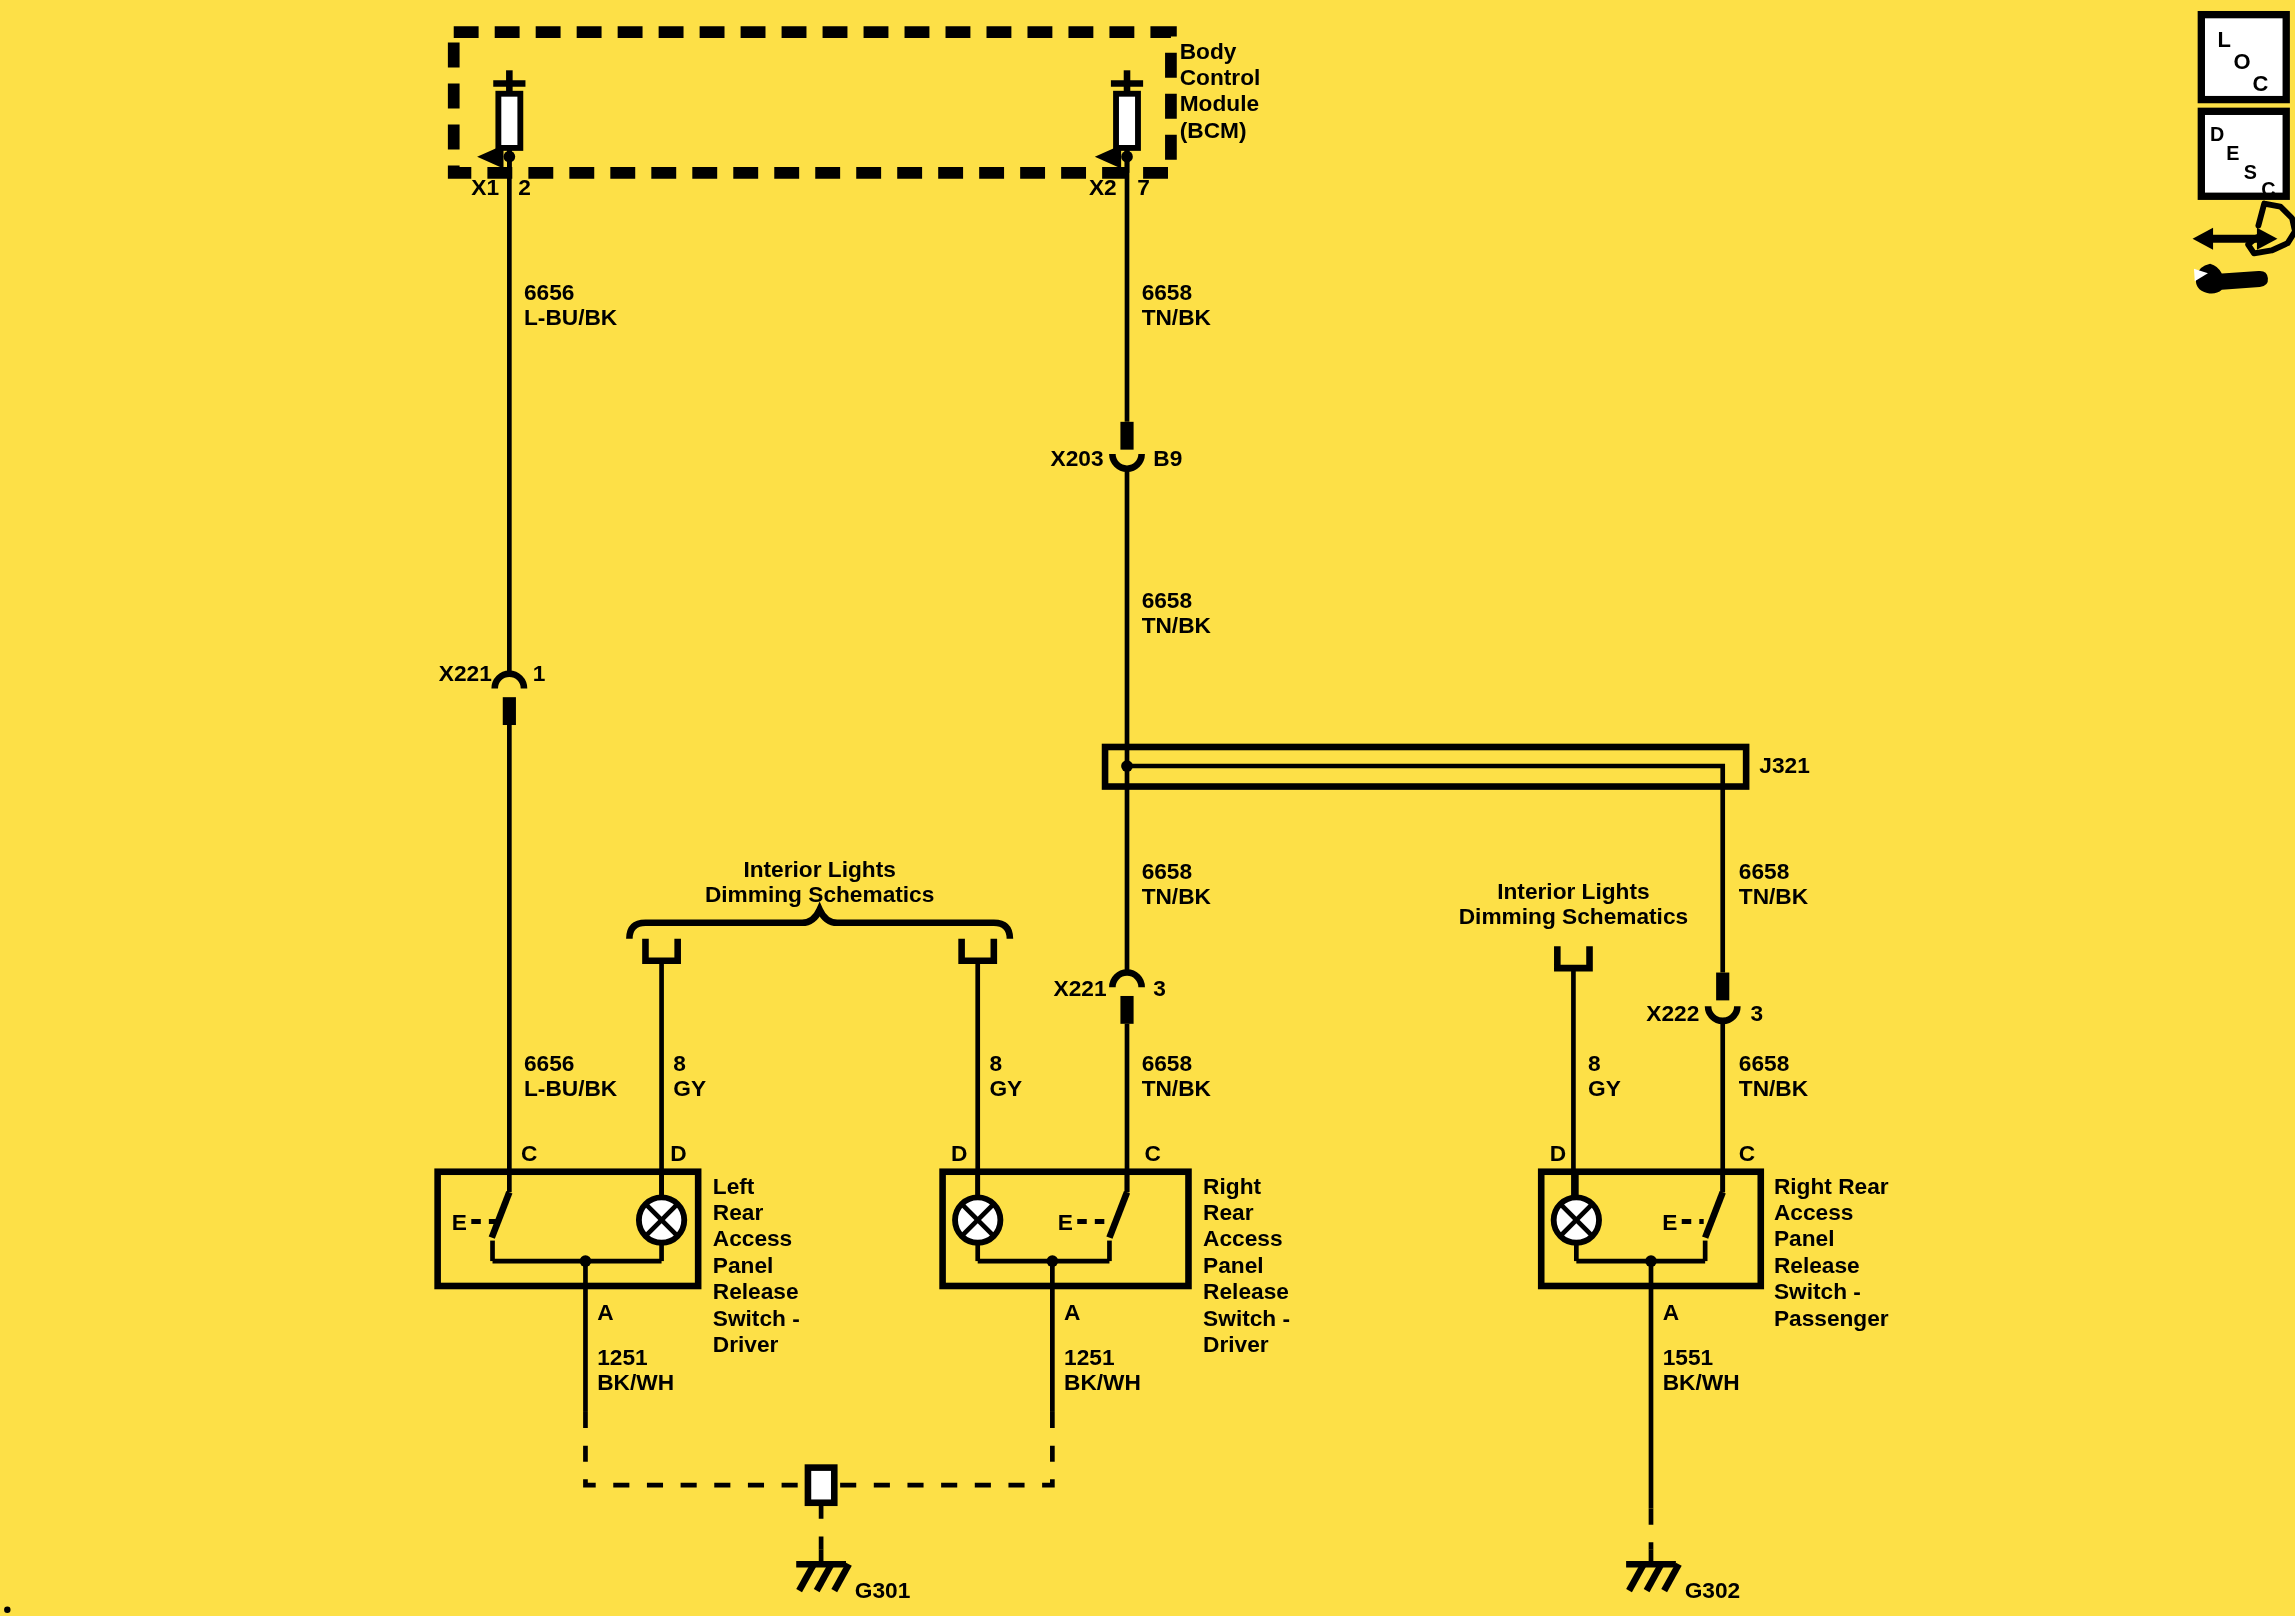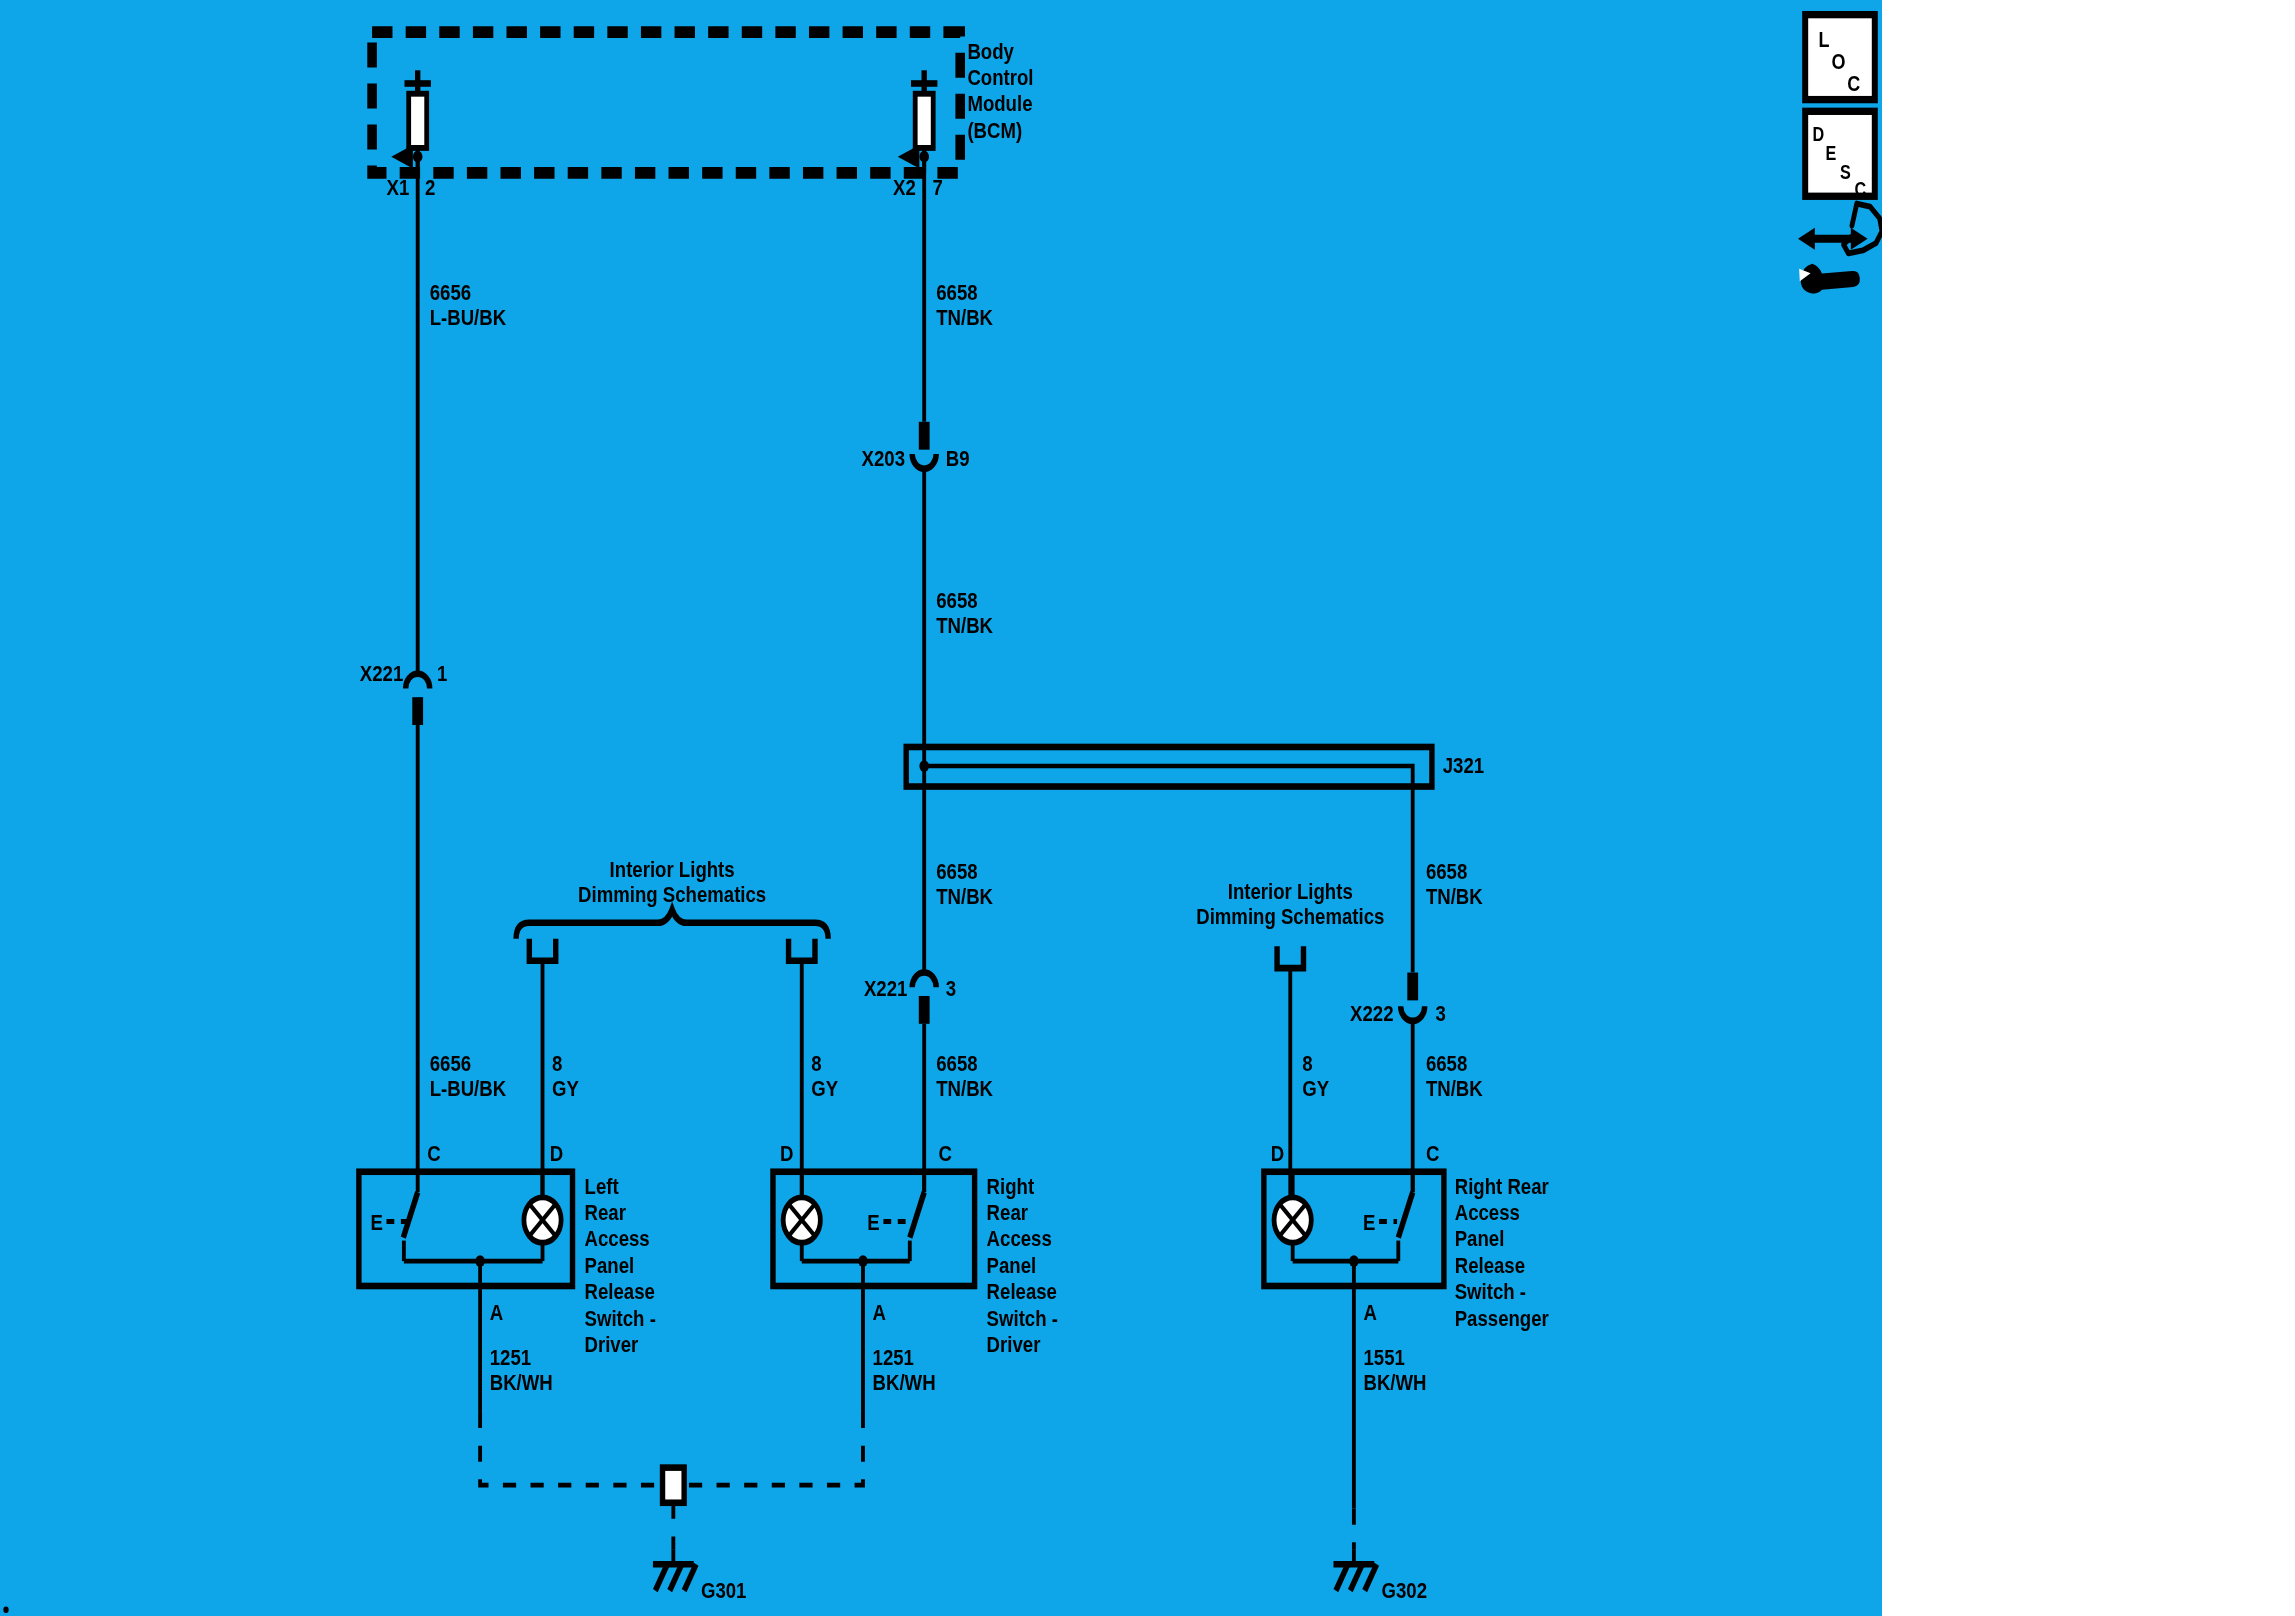--- a/index.html
+++ b/index.html
@@ -1,16 +1,16 @@
 <!DOCTYPE html>
 <html style="font-size:9.7px"><head>
 <meta charset="utf-8">
 <style>
   html,body{margin:0;padding:0;background:#ffffff;}
-  .page{position:relative;width:1882px;height:1617px;background:#0ea5e9;overflow:hidden;}
+  .page{position:relative;width:2295px;height:1617px;background:#fde047;overflow:hidden;}
   svg{display:block;width:100%;height:100%;}
   .t{font-family:"Liberation Sans","DejaVu Sans",sans-serif;font-weight:700;font-size:15.5px;fill:#000;}
   .ti{font-family:"Liberation Sans","DejaVu Sans",sans-serif;font-weight:700;font-size:15px;fill:#000;}
   .td{font-family:"Liberation Sans","DejaVu Sans",sans-serif;font-weight:700;font-size:13.5px;fill:#000;}
   .w{stroke:#000;stroke-width:3.2;fill:none;}
   .sym{stroke:#000;stroke-width:4.5;fill:none;}
   .box{stroke:#000;stroke-width:4.5;fill:none;}
   .dashw{stroke:#000;stroke-width:3.2;fill:none;stroke-dasharray:11 12;}
   .edash{stroke:#000;stroke-width:3.5;fill:none;stroke-dasharray:6.5 5.5;}
   .blk{fill:#000;stroke:none;}

